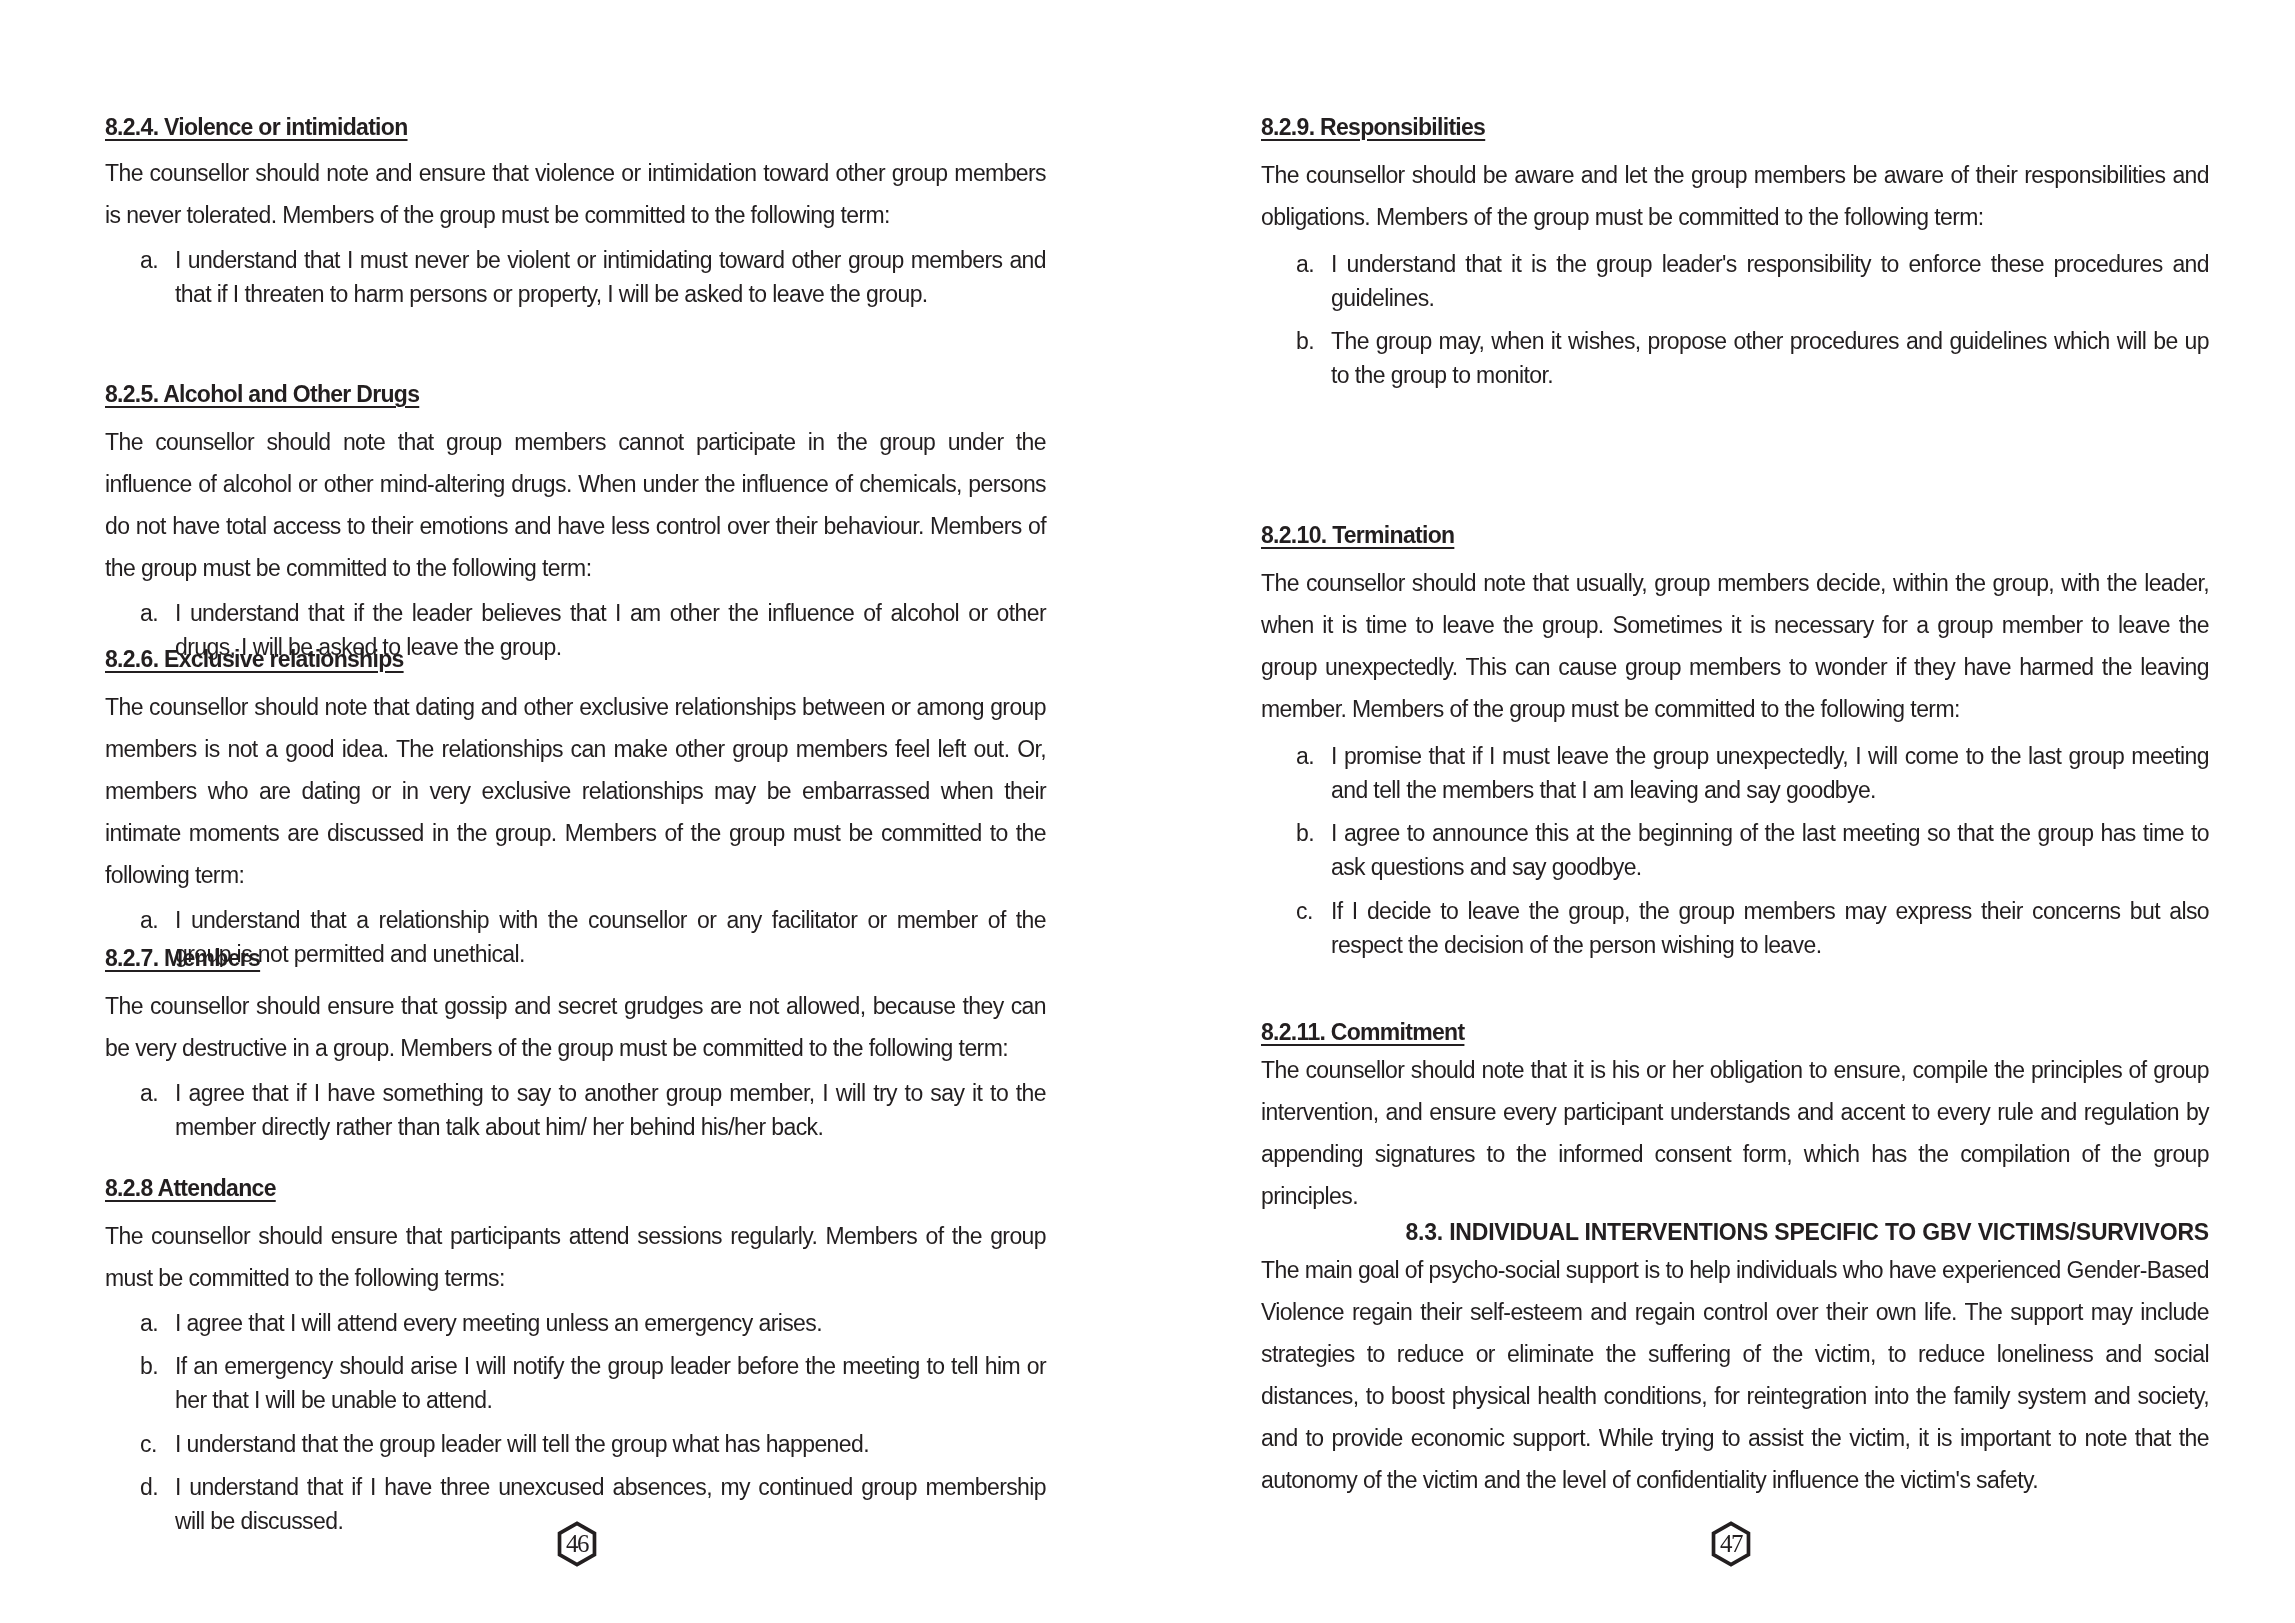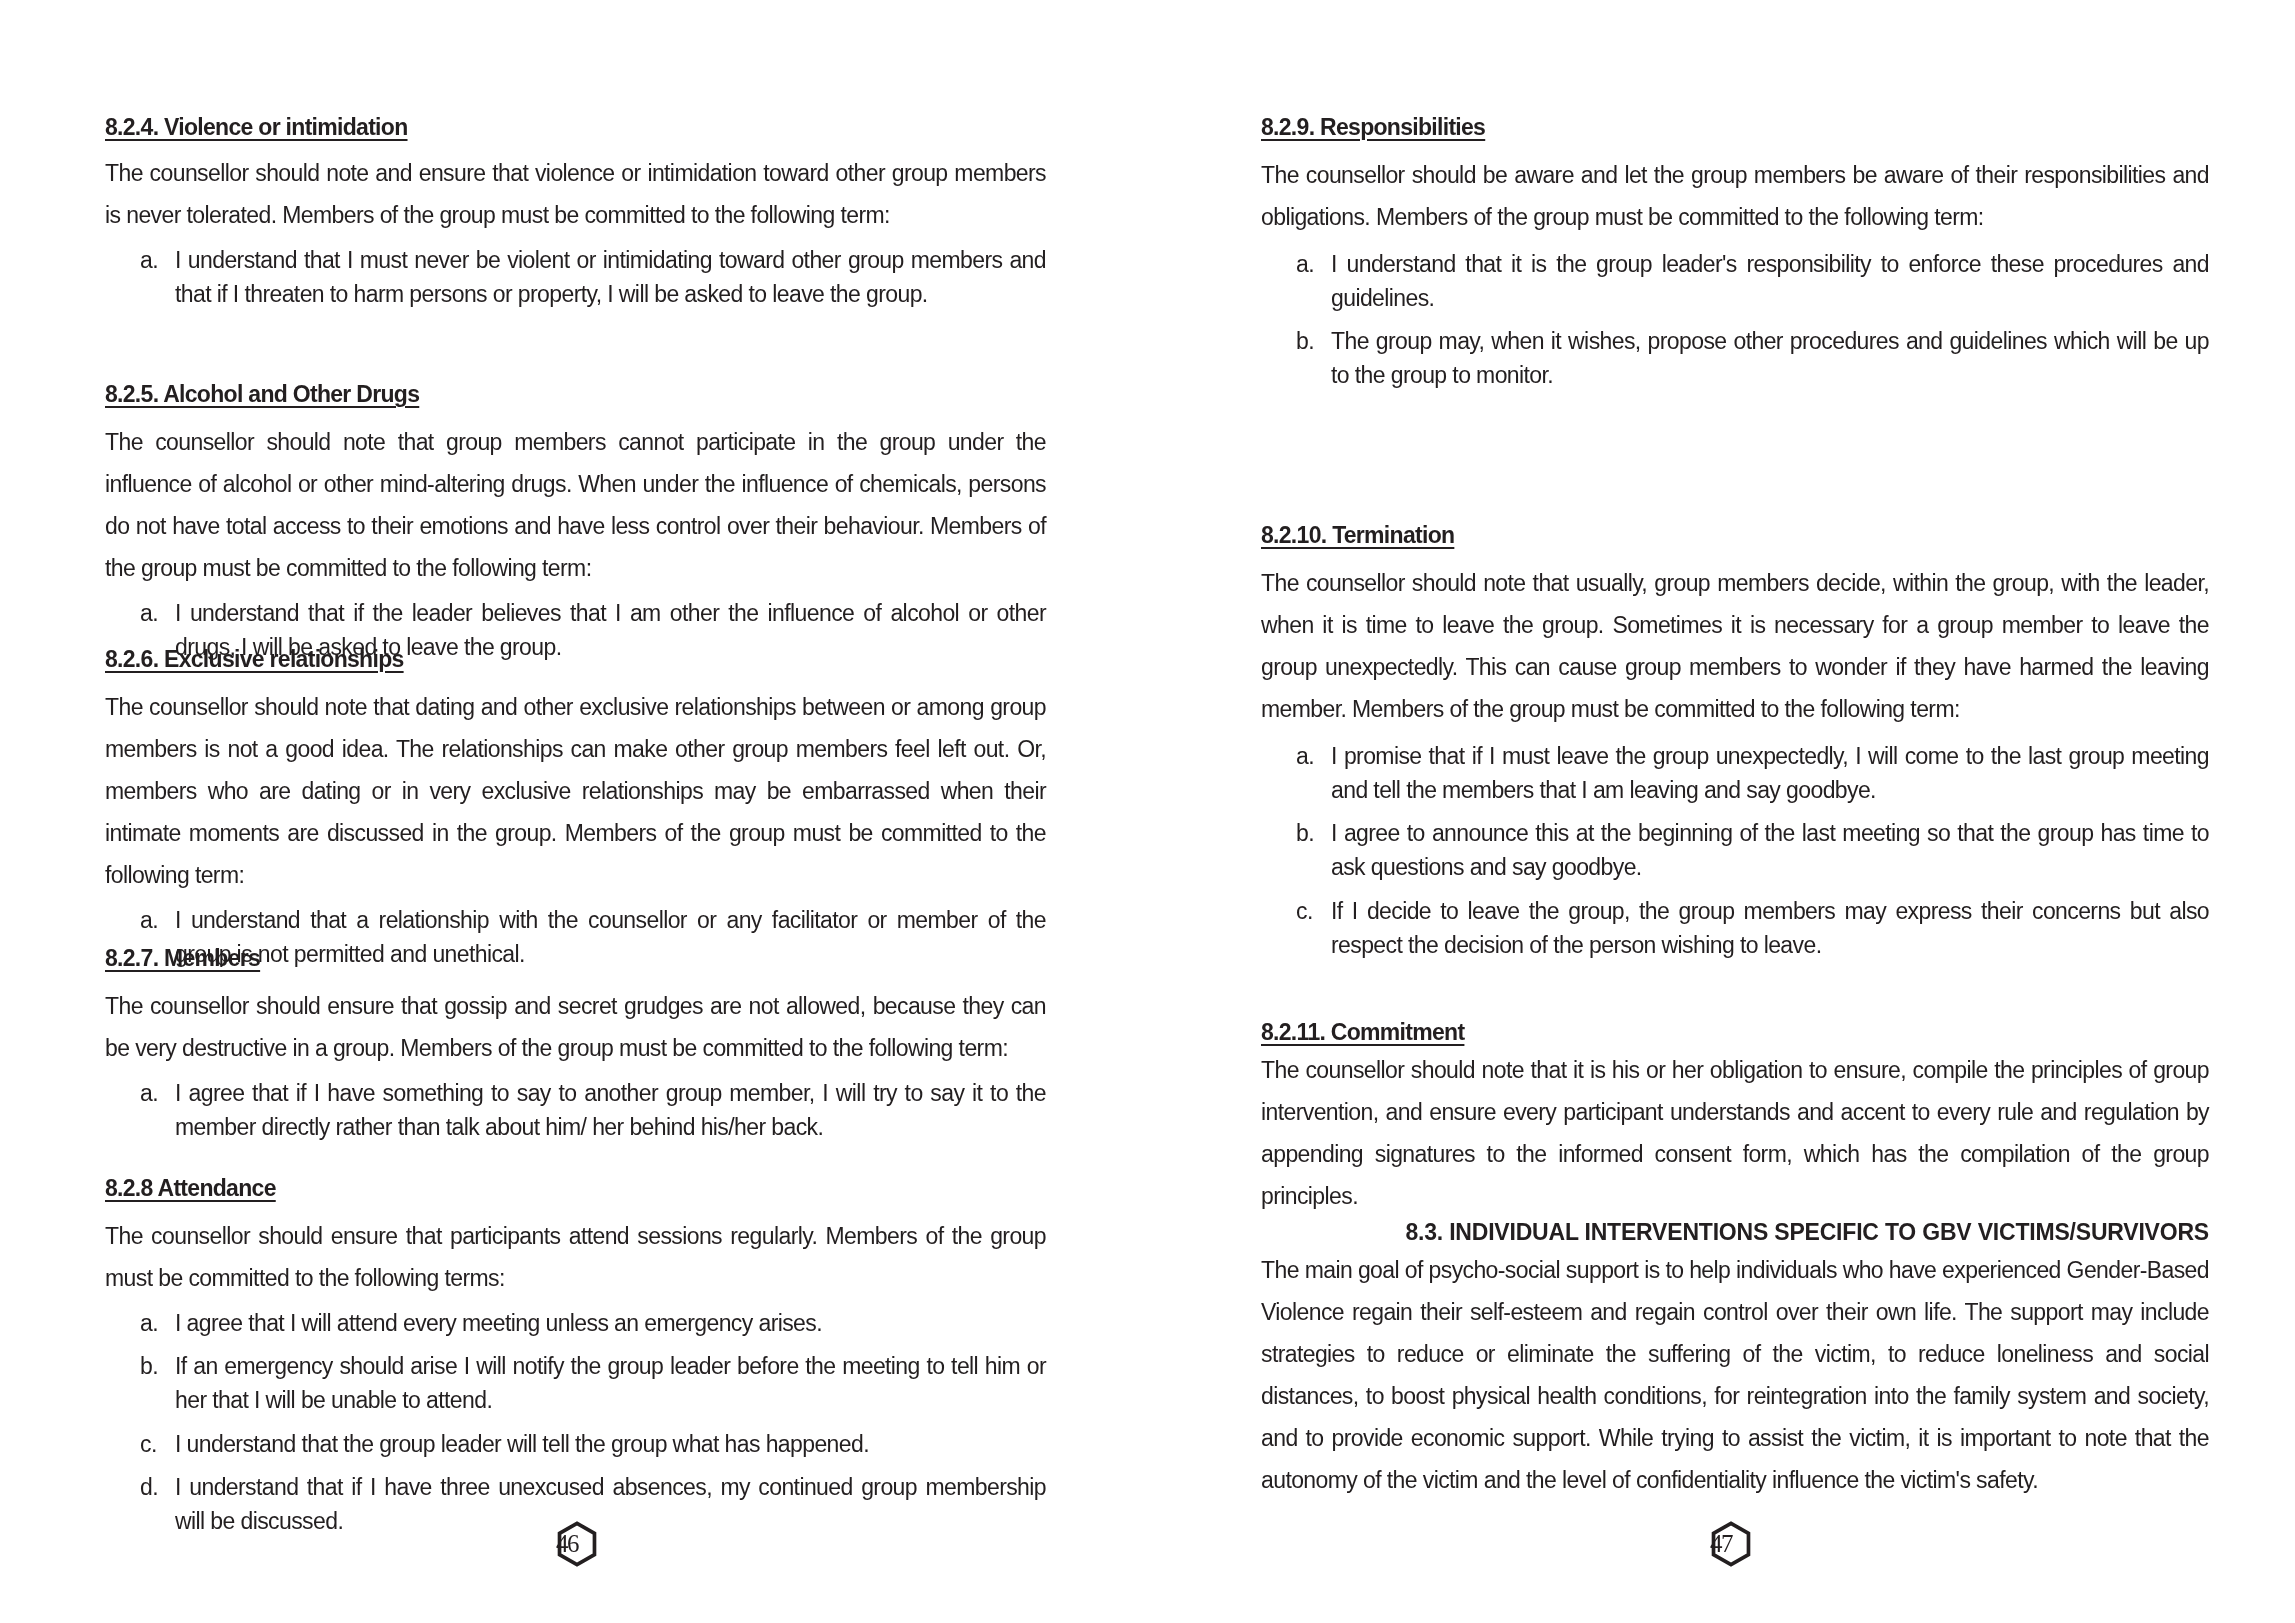--- a/index.html
+++ b/index.html
@@ -11,21 +11,21 @@
   .col { position:absolute; left:0; right:0; }
   .h { font-weight:bold; font-size:23px; line-height:35px; text-decoration:underline;
        text-decoration-thickness:2.3px; text-underline-offset:3.7px; letter-spacing:-0.7px; }
   .h.caps { text-decoration:none; font-size:23px; letter-spacing:-0.2px;text-align:right; }
   p { margin:0; font-size:23px; line-height:42px; text-align:justify; letter-spacing:-0.6px; }
   .li { position:relative; padding-left:70px; font-size:23px; line-height:34px;
         text-align:justify; letter-spacing:-0.6px; margin:0; }
   .li .mk { position:absolute; left:35px; top:0; }
   .badge { position:absolute; width:42px; height:46px; }
   .badge svg { position:absolute; left:0; top:0; }
-  .badge span { position:absolute; left:0; width:42px; top:10.2px; 
+  .badge span { position:absolute; left:0; width:42px; top:10.2px; text-align:center;
                 font-family:"Liberation Serif", serif; font-size:25px; line-height:26px; letter-spacing:-1.4px; }
 </style>
 </head>
 <body>
 
 <div class="page" id="page-left">
   <div class="col" style="top:110px">
     <div class="h">8.2.4. Violence or intimidation</div>
     <p style="margin-top:7px">The counsellor should note and ensure that violence or intimidation toward other group members is never tolerated. Members of the group must be committed to the following term:</p>
     <div class="li" style="margin-top:7.4px"><span class="mk">a.</span><span>I understand that I must never be violent or intimidating toward other group members and that if I threaten to harm persons or property, I will be asked to leave the group.</span></div>

